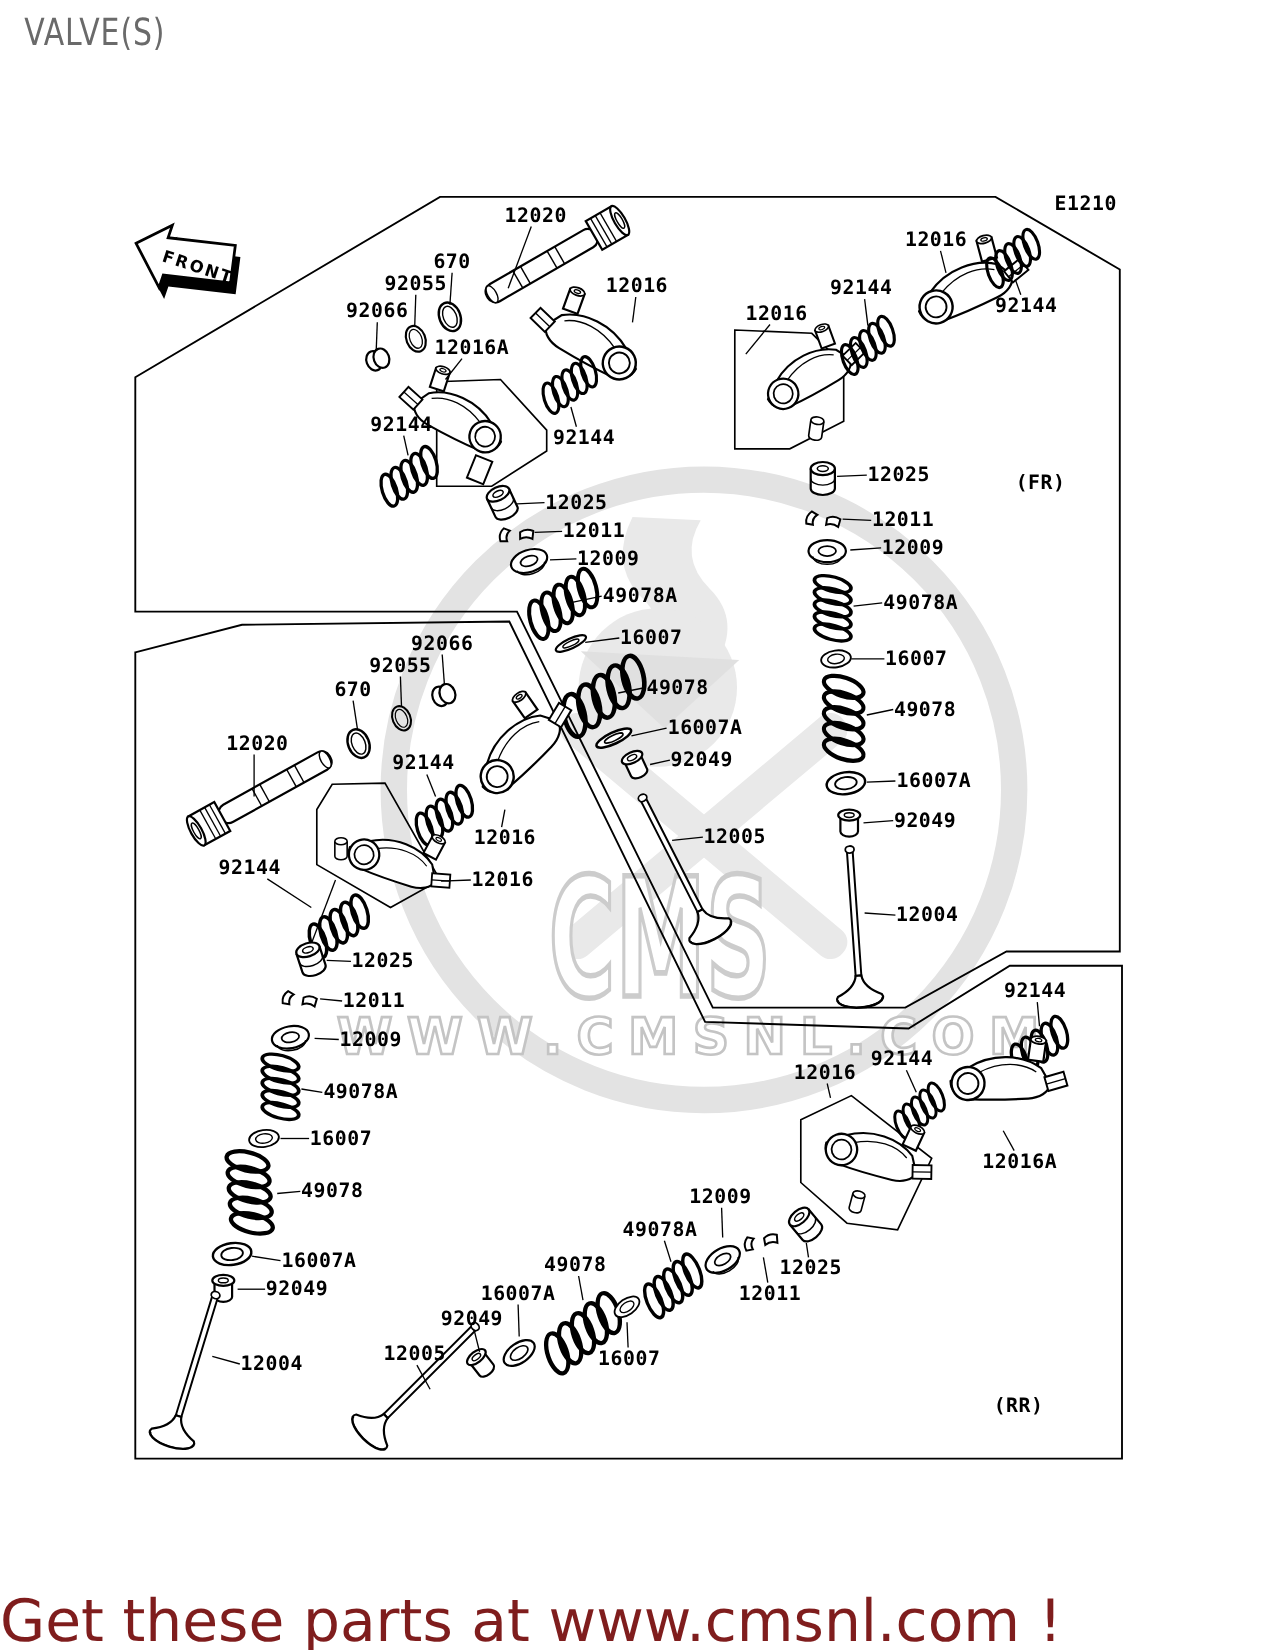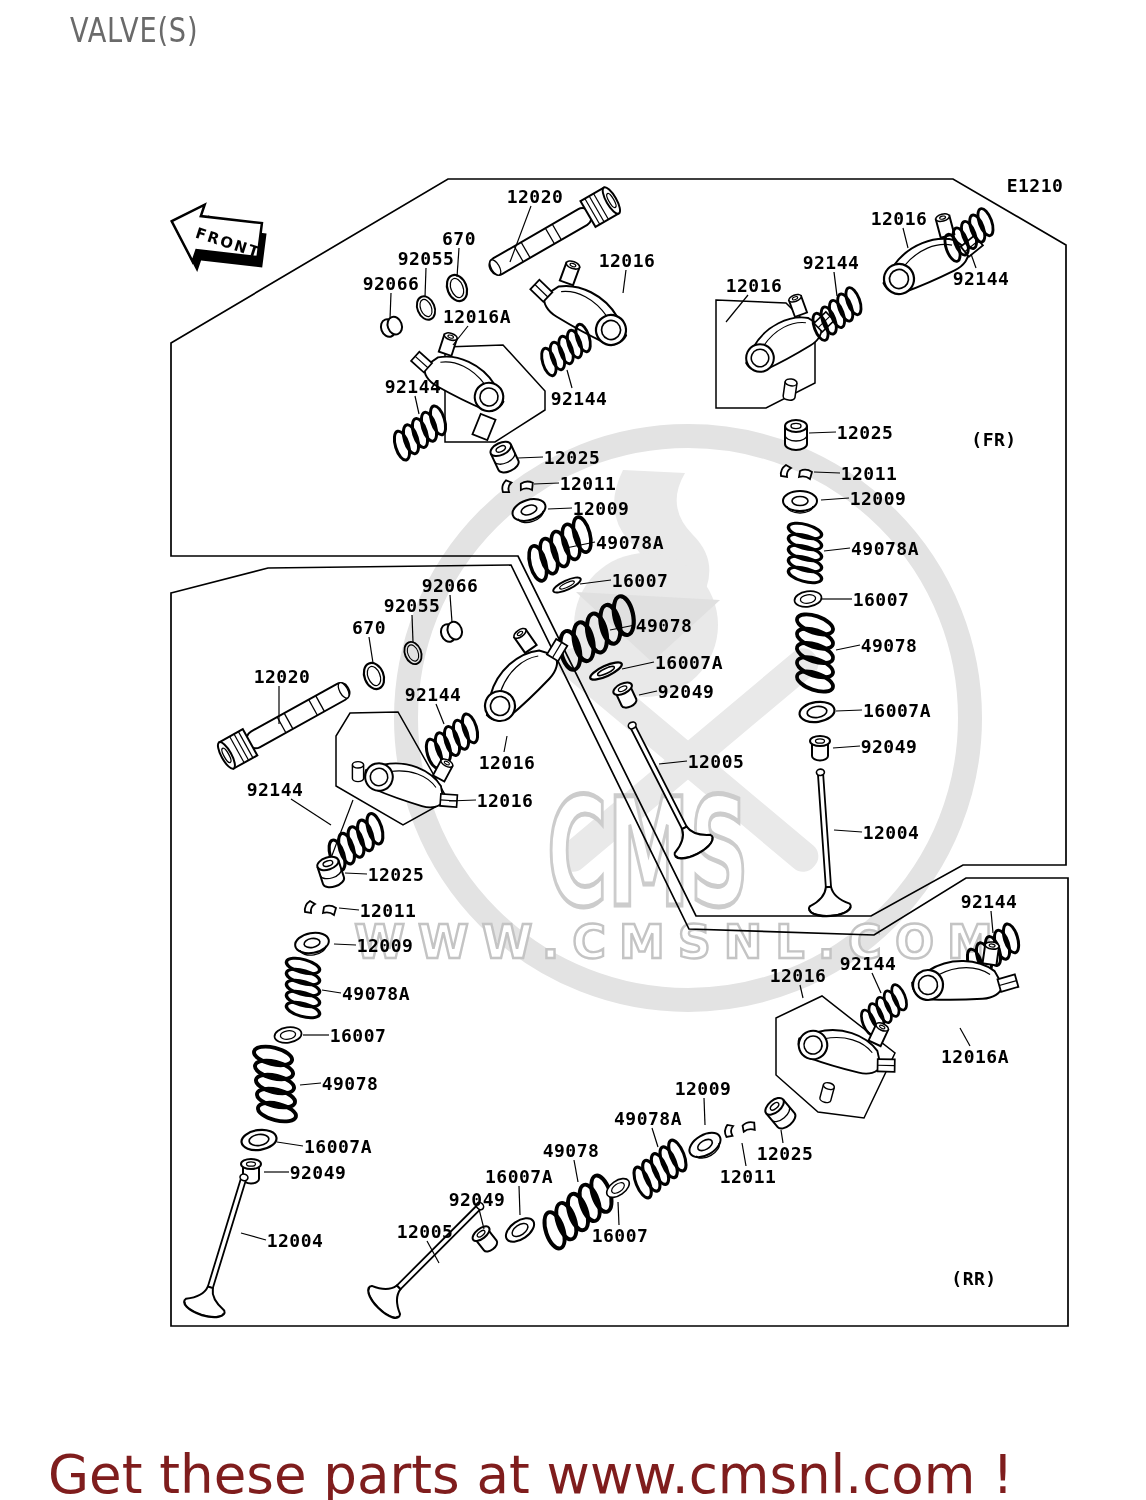--- a/index.html
+++ b/index.html
@@ -1,17 +1,17 @@
 <!DOCTYPE html>
 <html><head>
 <meta charset="utf-8">
 <style>
   html,body{margin:0;padding:0;background:#ffffff;}
   body{width:1146px;height:1500px;position:relative;font-family:"DejaVu Sans",sans-serif;overflow:hidden;}
-  #stage{position:absolute;left:0;top:0;width:996px;height:1500px;margin-left:48px;}
+  #stage{position:absolute;left:0;top:0;width:996px;height:1500px;}
   .page-title{position:absolute;left:22px;top:10px;font-size:34px;color:#6a6a6a;
     letter-spacing:1px;transform:scaleX(.8);transform-origin:left top;white-space:nowrap;}
   .caption{position:absolute;left:0;top:1444px;width:1146px;text-align:left;
     font-size:53px;color:#7f1d1d;white-space:nowrap;}
   svg{position:absolute;left:0;top:0;}
   .plabel{font-family:"DejaVu Sans Mono",monospace;font-weight:700;font-size:18px;
     letter-spacing:.5px;fill:#000;text-anchor:middle;dominant-baseline:central;}
   .leader{stroke:#000;stroke-width:1.2;fill:none;}
   .outline{stroke:#000;stroke-width:1.7;fill:none;stroke-linejoin:miter;}
   .box{stroke:#000;stroke-width:1.5;fill:none;}

